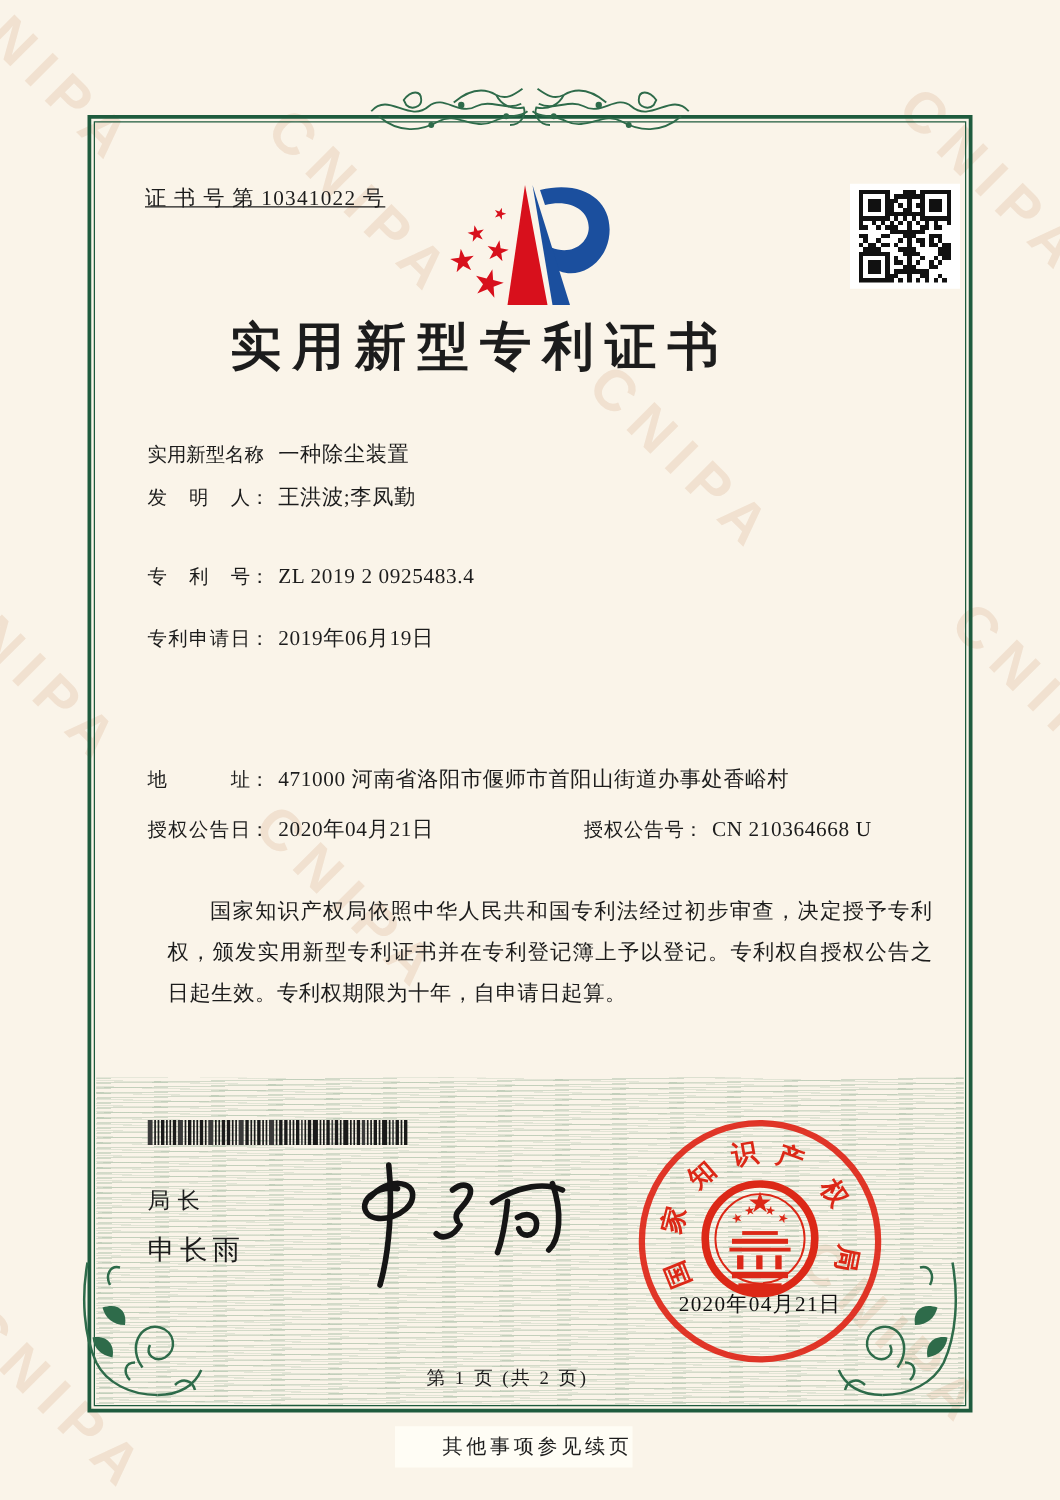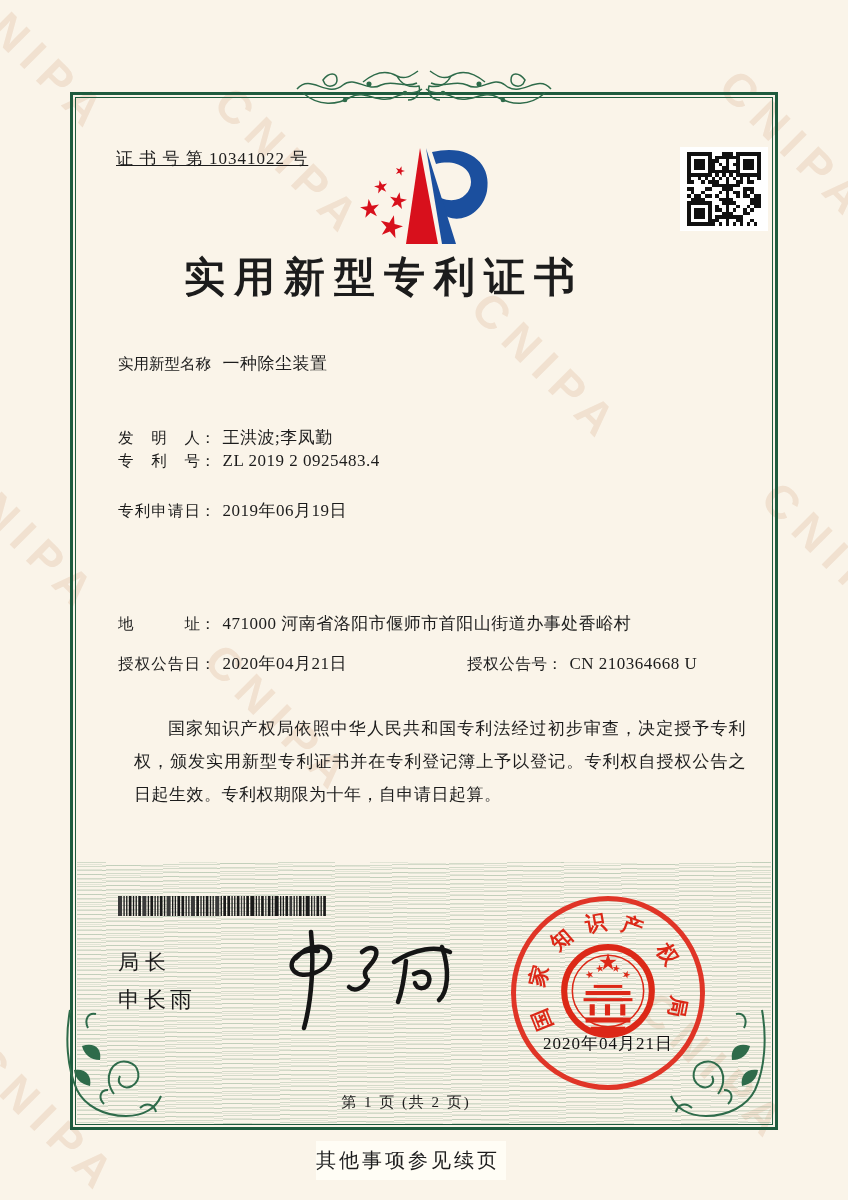--- a/index.html
+++ b/index.html
@@ -54,21 +54,21 @@
   }
   .f-colon{display:inline-block;font-size:15.5px;}
   .f-value{display:inline-block;margin-left:7px;letter-spacing:0.5px;}
   .f-pair2{display:inline-block;margin-left:120px;}
   
   .paras{position:absolute;left:118px;top:696px;width:644px;z-index:2;
     font-size:17px;line-height:33px;letter-spacing:0.5px;text-align:justify;}
   .paras p{margin:16px;text-indent:2em;}
   
   .barcode{position:absolute;left:118px;top:896px;width:218px;height:20px;z-index:2;}
-  .officer-title{position:absolute;left:118px;top:948px;z-index:2;font-size:21px;letter-spacing:6px;}
+  .officer-title{position:absolute;left:118px;top:948px;z-index:2;font-size:18px;letter-spacing:6px;}
   .officer-name{position:absolute;left:118px;top:985px;z-index:2;font-size:22px;letter-spacing:4px;}
   .signature{position:absolute;left:258px;top:926px;width:205px;height:110px;z-index:2;}
   .seal{
     position:absolute;left:511px;top:896px;width:194px;height:194px;z-index:2;
     border:5px solid rgba(222,37,23,0.92);border-radius:50%;
   }
   .seal-ring{position:absolute;inset:0;}
   .seal-char{
     position:absolute;left:50%;top:50%;width:26px;height:26px;margin:-13px 0 0 -13px;
     display:flex;align-items:center;justify-content:center;
@@ -79,22 +79,22 @@
   .seal-date{
     position:absolute;left:506px;top:1032px;width:204px;z-index:3;
     text-align:center;font-size:17px;letter-spacing:1px;color:#111;
   }
   .page-footer{
     position:absolute;left:52px;top:1093px;width:708px;z-index:2;
     text-align:center;font-size:15px;letter-spacing:2px;
   }
   .note{
     position:absolute;left:316px;top:1141px;width:190px;z-index:2;
-    background:#fffdf5;padding:6px 0;text-align:left;
-    font-size:20px;letter-spacing:3px;
+    background:#fffdf5;padding:6px 0;text-align:right;
+    font-size:16px;letter-spacing:3px;
   }
 </style>
 </head>
 <body>
 
 <div class="page">
 
   <div class="wm" style="left:-60px;top:30px">CNIPA</div>
   <div class="wm" style="left:195px;top:135px">CNIPA</div>
   <div class="wm" style="left:700px;top:118px">CNIPA</div>
@@ -412,21 +412,21 @@
         <rect x="17" y="20" width="1" height="1" fill="#111"></rect>
         <rect x="19" y="20" width="1" height="1" fill="#111"></rect>
       </svg>
   </div>
 
   <div class="title">实用新型专利证书</div>
 
   <div class="field-row" style="top:352px">
     <span class="f-label">实用新型名称</span><span class="f-colon">：</span><span class="f-value">一种除尘装置</span>
   </div>
-  <div class="field-row" style="top:426px">
+  <div class="field-row" style="top:386px">
     <span class="f-label">发明人</span><span class="f-colon">：</span><span class="f-value">王洪波;李凤勤</span>
   </div>
   <div class="field-row" style="top:451px">
     <span class="f-label">专利号</span><span class="f-colon">：</span><span class="f-value">ZL 2019 2 0925483.4</span>
   </div>
   <div class="field-row" style="top:499px">
     <span class="f-label">专利申请日</span><span class="f-colon">：</span><span class="f-value">2019年06月19日</span>
   </div>
   <div class="field-row" style="top:612px">
     <span class="f-label">地址</span><span class="f-colon">：</span><span class="f-value">471000 河南省洛阳市偃师市首阳山街道办事处香峪村</span>

